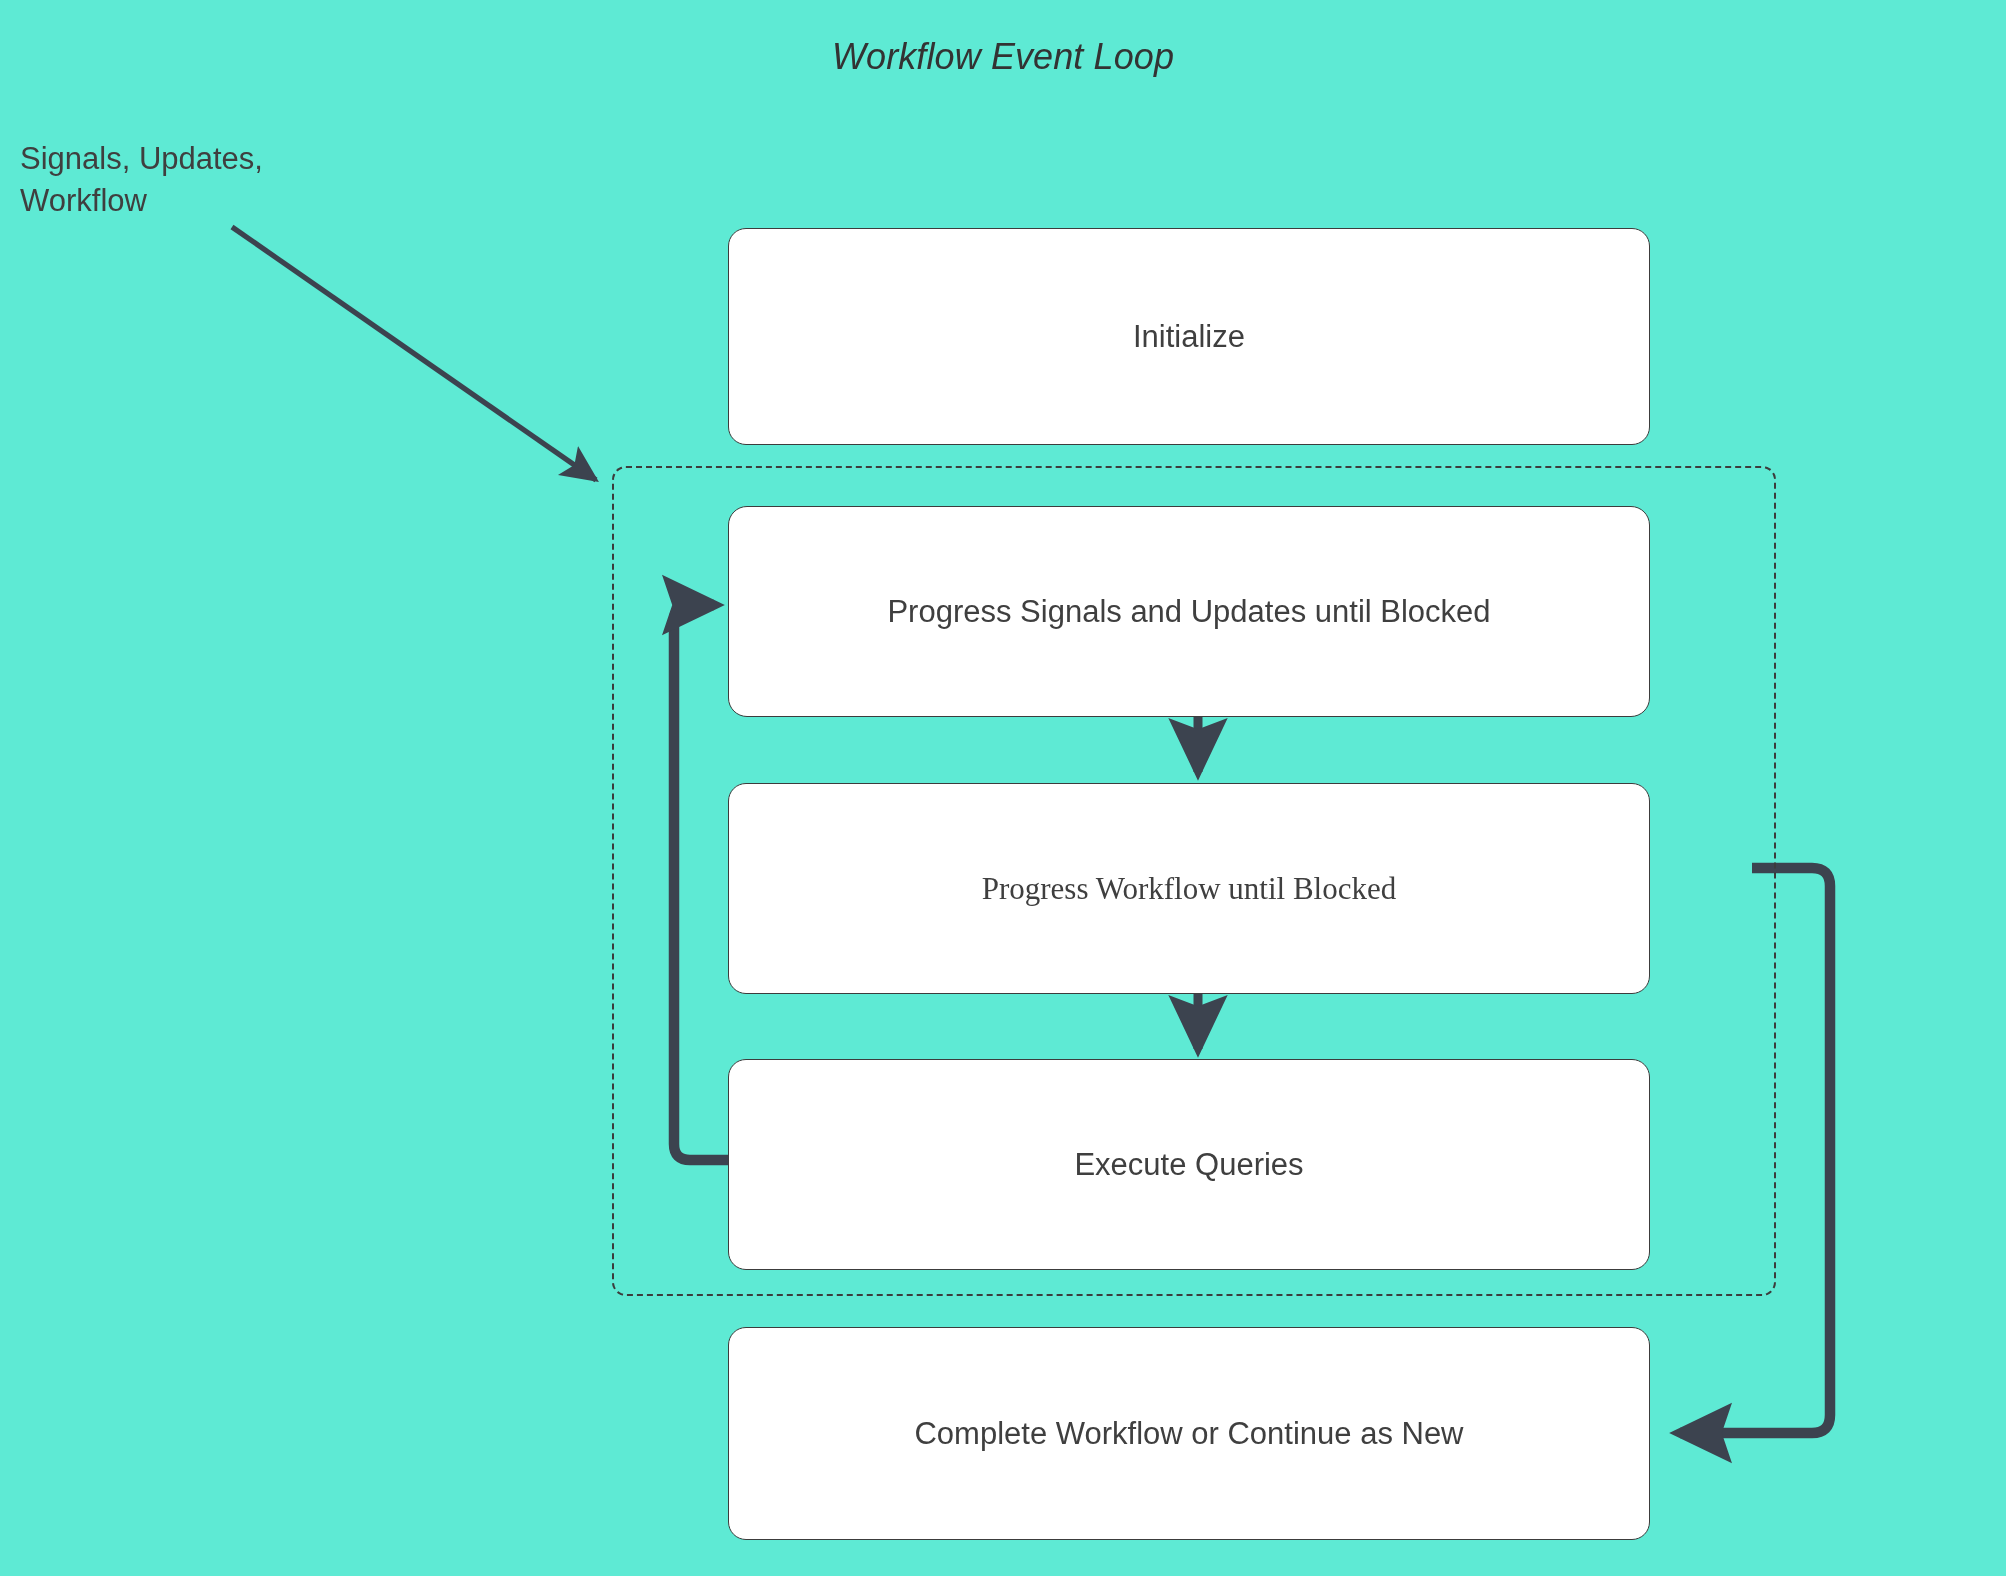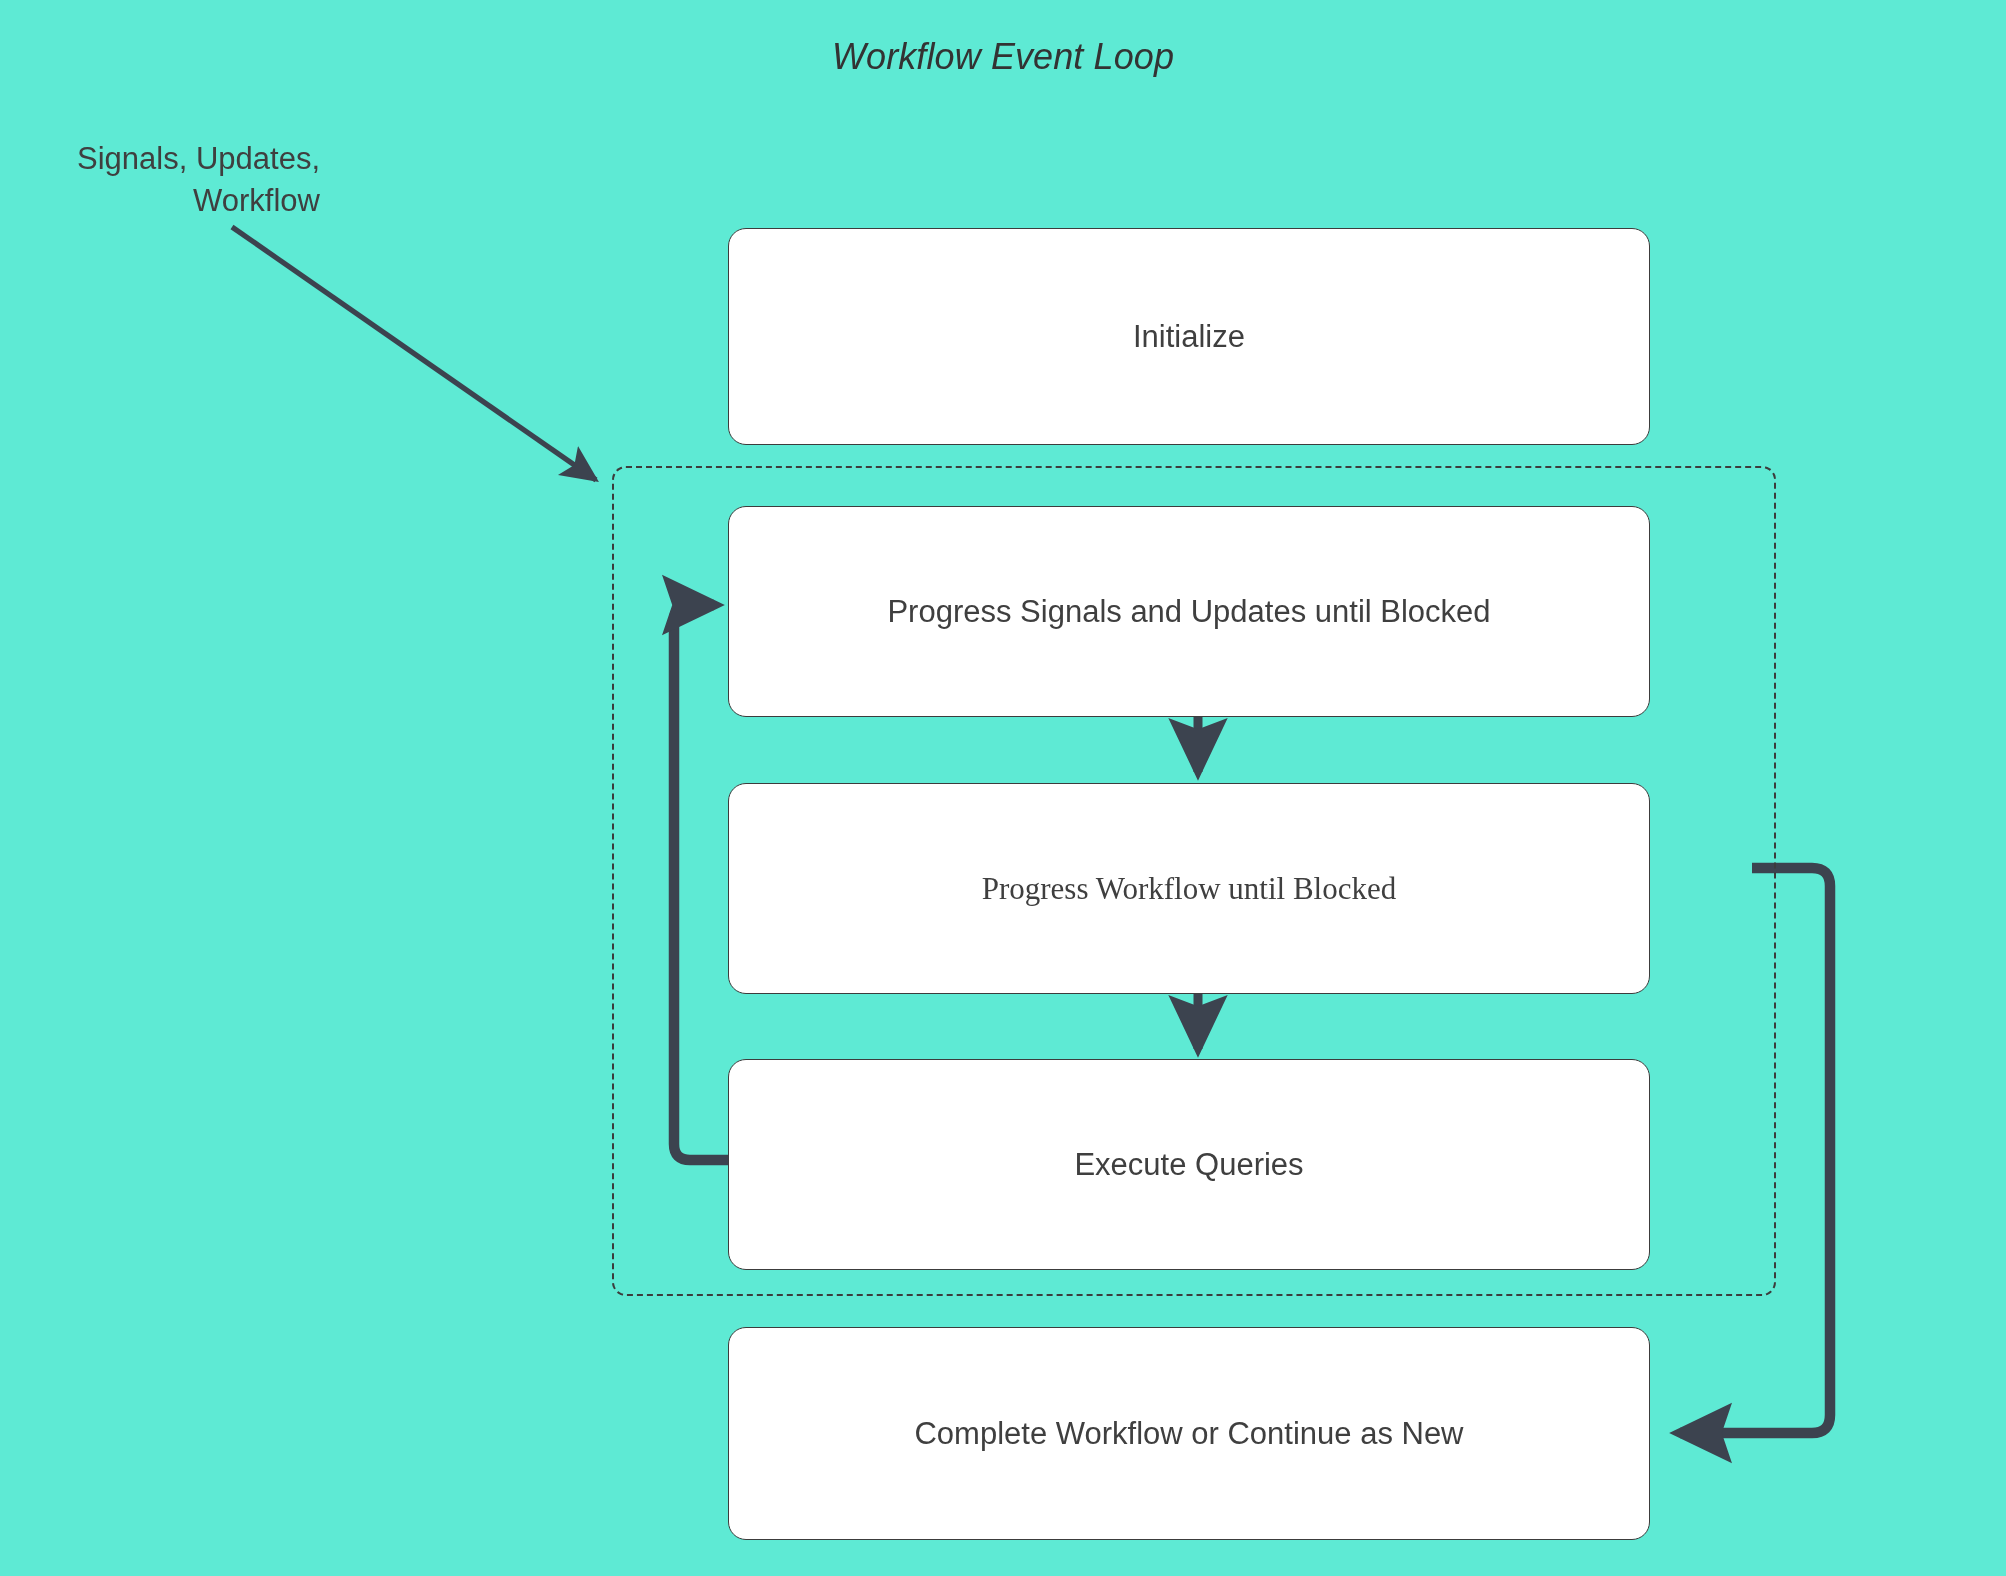--- a/index.html
+++ b/index.html
@@ -35,21 +35,21 @@
     font-size: 36px;
     color: #333333;
     letter-spacing: 0.1px;
     white-space: pre;
   }
   .edge-label {
     position: absolute;
     left: 20px;
     top: 138px;
     width: 300px;
-    text-align: right;
+    text-align: left;
     font-size: 31px;
     line-height: 42px;
     color: #3f3f3f;
   }
   .node-box {
     position: absolute;
     box-sizing: border-box;
     border: 1.6px solid #3c3c3c;
     border-radius: 18px;
     background: #ffffff;
@@ -106,21 +106,21 @@
     <div>Signals, Updates,</div>
     <div>Workflow</div>
   </div>
 
   <div class="node-box" style="left:728px; top:228px; width:922px; height:217px;">
     <span class="node-label">Initialize</span>
   </div>
 
   <div class="dashed-container" style="left:612px; top:466px; width:1164px; height:830px;"></div>
 
-  <div class="node-box" style="left:728px; top:506px; width:922px; height:211px;">
+  <div class="node-box" style="left:728px; top:506px; width:922px; height:211px;border-radius:19px;">
     <span class="node-label">Progress Signals and Updates until Blocked</span>
   </div>
 
   <div class="node-box" style="left:728px; top:783px; width:922px; height:211px;font-family:Liberation Serif, serif;">
     <span class="node-label">Progress Workflow until Blocked</span>
   </div>
 
   <div class="node-box" style="left:728px; top:1059px; width:922px; height:211px;">
     <span class="node-label">Execute Queries</span>
   </div>

